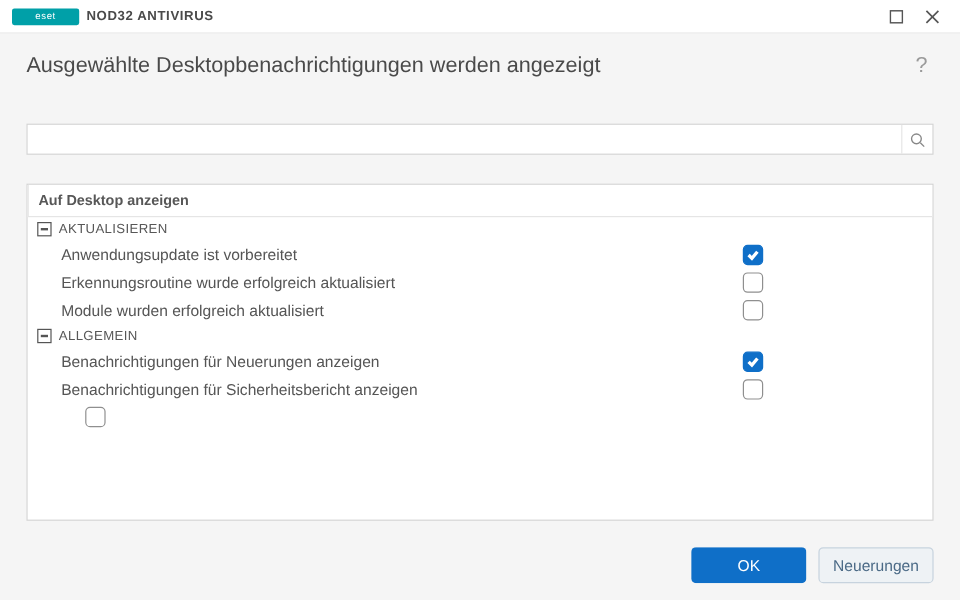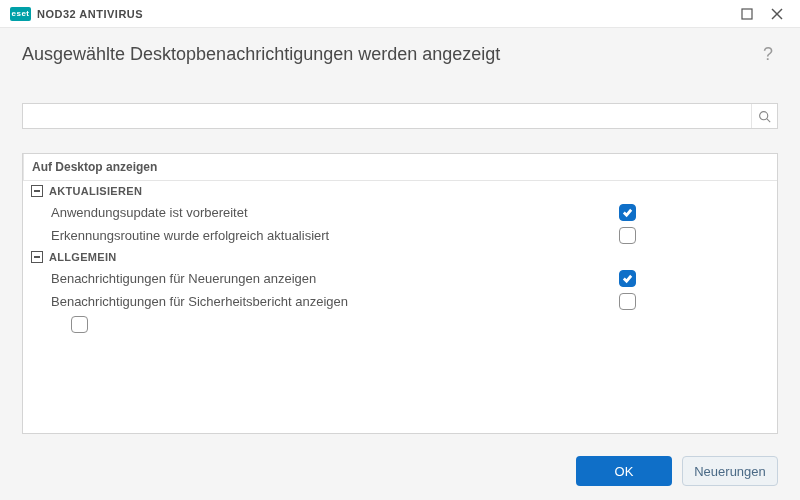--- a/index.html
+++ b/index.html
@@ -1,21 +1,21 @@
 <!DOCTYPE html>
 <html><head>
 <meta charset="utf-8">
 <style>
   * { box-sizing: border-box; margin: 0; padding: 0; }
   html, body { width: 800px; height: 500px; overflow: hidden; font-family: "Segoe UI", Arial, sans-serif; }
   body { background: #f5f5f5; display: flex; flex-direction: column; }
 
   .titlebar { height: 28px; background: #fff; display: flex; align-items: center; padding: 0 8px 0 10px; border-bottom: 1px solid #e8e8e8; }
   .brand { display: flex; align-items: center; gap: 6px; }
-  .brand-logo { width: 21px; height: 14px; background: #00a0a8; border-radius: 2px; color: #fff; font-size: 8px; font-weight: 700; display: flex; align-items: center; justify-content: center; letter-spacing: 0.5px; }
+  .brand-logo { width: 56px; height: 14px; background: #00a0a8; border-radius: 2px; color: #fff; font-size: 8px; font-weight: 400; display: flex; align-items: center; justify-content: center; letter-spacing: 0.5px; }
   .brand-text { font-size: 11px; color: #4a4a4a; font-weight: 600; letter-spacing: 0.5px; }
   .titlebar-spacer { flex: 1; }
   .titlebar-btn { width: 30px; height: 24px; display: flex; align-items: center; justify-content: center; color: #555; cursor: pointer; }
   .titlebar-btn svg { width: 12px; height: 12px; }
 
   .content { flex: 1; padding: 16px 22px 12px 22px; display: flex; flex-direction: column; gap: 20px; }
   .heading-row { display: flex; align-items: center; }
   .heading { font-size: 18px; color: #4a4a4a; font-weight: 400; flex: 1; }
   .help-icon { color: #9a9a9a; font-size: 18px; width: 20px; text-align: center; cursor: pointer; }
 
@@ -27,21 +27,21 @@
   .table { margin-top: 4px; background: #fff; border: 1px solid #d4d4d4; flex: 1; overflow: hidden; display: flex; flex-direction: column; }
   .thead { display: flex; border-bottom: 1px solid #e5e5e5; background: #fff; }
   .th { font-size: 12px; font-weight: 700; color: #575757; padding: 6px 8px; }
   .col-name { flex: 1; padding-left: 20px; }
   .col-chk  { width: 190px; border-left: 1px solid #e5e5e5; }
 
   .tbody { flex: 1; overflow: auto; }
   .group { display: flex; align-items: center; padding: 4px 8px; }
   .collapse { width: 12px; height: 12px; border: 1px solid #555; display: flex; align-items: center; justify-content: center; margin-right: 6px; cursor: pointer; }
   .collapse span { display: block; width: 6px; height: 1.5px; background: #555; }
-  .group-label { font-size: 11px; font-weight: 700; color: #575757; letter-spacing: 0.3px; }
+  .group-label { font-size: 11px; font-weight: 400; color: #575757; letter-spacing: 0.3px; }
 
   .row { display: flex; align-items: center; padding: 3px 8px; }
   .row .name { flex: 1; font-size: 13px; color: #555; padding-left: 20px; }
   .row .chk  { width: 190px; padding-left: 40px; display: flex; align-items: center; }
 
   .cbx { width: 17px; height: 17px; border: 1.5px solid #8f8f8f; border-radius: 4px; background: #fff; display: flex; align-items: center; justify-content: center; cursor: pointer; }
   .cbx.on { background: #0f6fc8; border-color: #0f6fc8; }
   .cbx.on svg { width: 11px; height: 11px; stroke: #fff; stroke-width: 3; fill: none; }
 
   .footer { padding: 10px 22px 14px 0; display: flex; justify-content: flex-end; gap: 10px; }
@@ -107,20 +107,26 @@
               </svg>
             </div>
           </div>
         </div>
         <div class="row">
           <div class="name">Erkennungsroutine wurde erfolgreich aktualisiert</div>
           <div class="chk">
             <div class="cbx"></div>
           </div>
         </div>
+        <div class="row">
+          <div class="name">Module wurden erfolgreich aktualisiert</div>
+          <div class="chk">
+            <div class="cbx"></div>
+          </div>
+        </div>
         <div class="group">
           <div class="collapse">
             <span></span>
           </div>
           <div class="group-label">ALLGEMEIN</div>
         </div>
         <div class="row">
           <div class="name">Benachrichtigungen für Neuerungen anzeigen</div>
           <div class="chk">
             <div class="cbx on">

